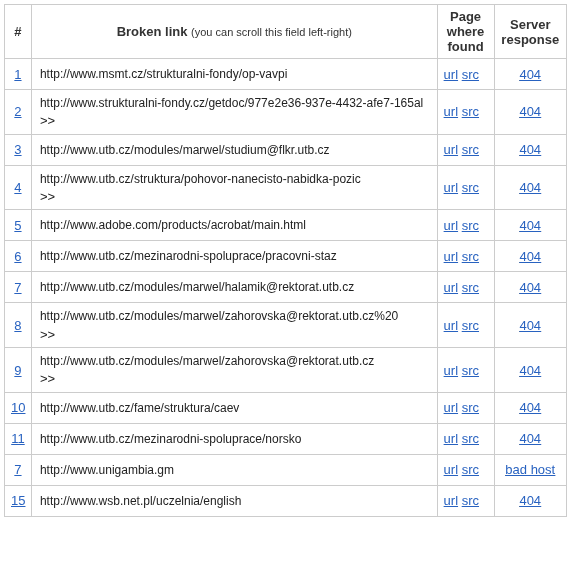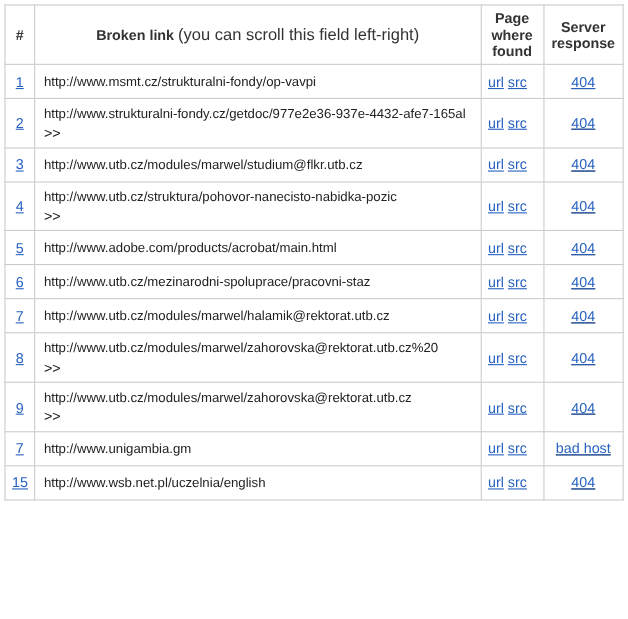--- a/index.html
+++ b/index.html
@@ -23,21 +23,21 @@
   th {
     font-weight: bold;
     text-align: center;
     font-size: 13px;
     color: #333;
     background: #fff;
     margin-top: 32px;
   }
   th .sub {
     font-weight: normal;
-    font-size: 15px;
+    font-size: 11px;
   }
   col.num   { width: 26px; }
   col.link  { width: 392px; }
   col.page  { width: 55px; }
   col.resp  { width: 70px; }
   td.num {
     text-align: center;
     color: #2862c0;
     text-decoration: underline;
     font-size: 13px;
@@ -173,20 +173,36 @@
       <tr class="row tall">
         <td class="num">9</td>
         <td class="link">
           <span class="url-field">http://www.utb.cz/modules/marwel/zahorovska@rektorat.utb.cz</span>
           <span class="url-extra">&gt;&gt;</span>
         </td>
         <td class="page"><a class="lnk">url</a> <a class="lnk">src</a></td>
         <td class="resp"><a class="lnk">404</a></td>
       </tr>
       <tr class="row">
+        <td class="num">10</td>
+        <td class="link">
+          <span class="url-field">http://www.utb.cz/fame/struktura/caev</span>
+        </td>
+        <td class="page"><a class="lnk">url</a> <a class="lnk">src</a></td>
+        <td class="resp"><a class="lnk">404</a></td>
+      </tr>
+      <tr class="row">
+        <td class="num">11</td>
+        <td class="link">
+          <span class="url-field">http://www.utb.cz/mezinarodni-spoluprace/norsko</span>
+        </td>
+        <td class="page"><a class="lnk">url</a> <a class="lnk">src</a></td>
+        <td class="resp"><a class="lnk">404</a></td>
+      </tr>
+      <tr class="row">
         <td class="num">7</td>
         <td class="link">
           <span class="url-field">http://www.unigambia.gm</span>
         </td>
         <td class="page"><a class="lnk">url</a> <a class="lnk">src</a></td>
         <td class="resp"><a class="lnk">bad host</a></td>
       </tr>
       <tr class="row">
         <td class="num">15</td>
         <td class="link">

